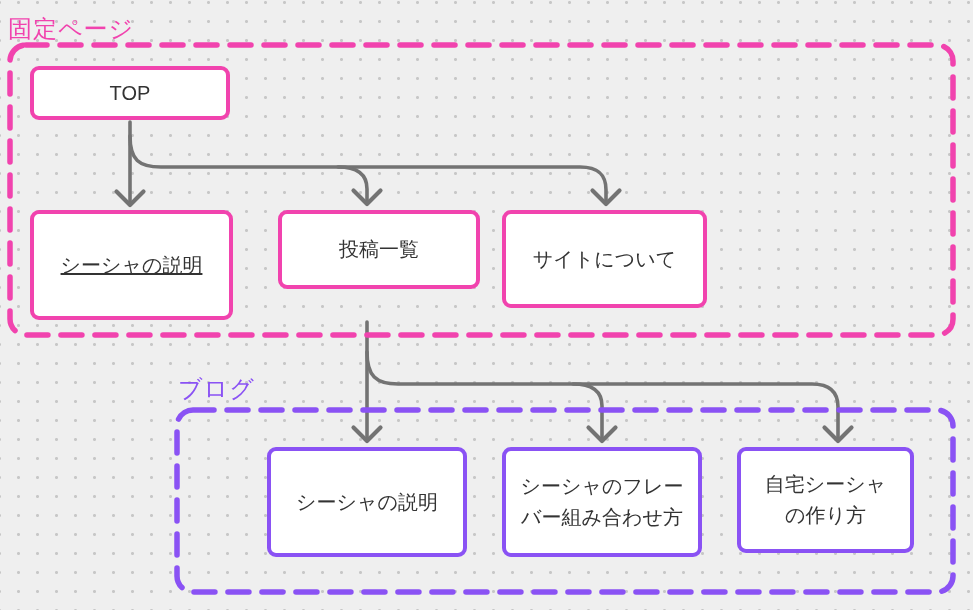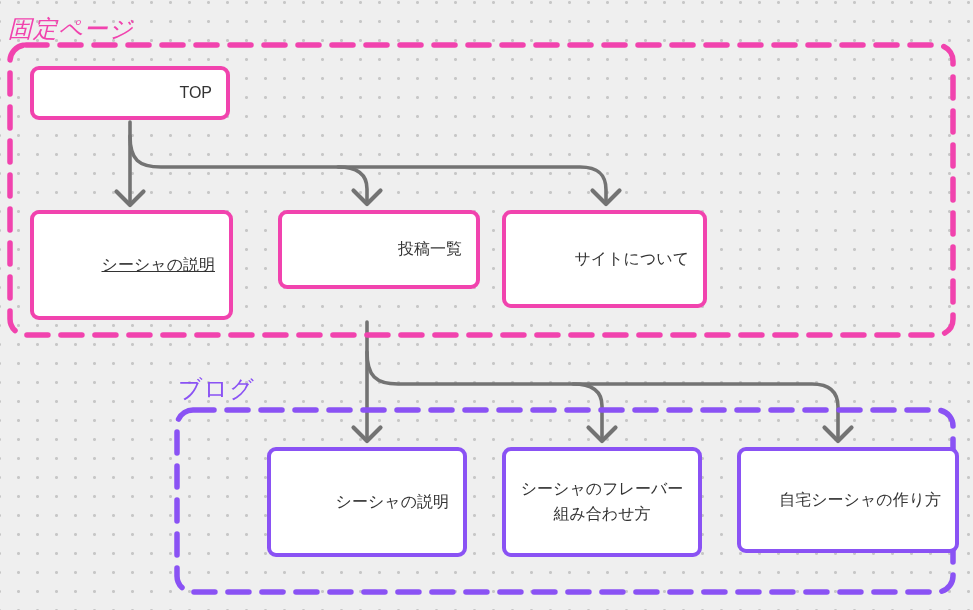--- a/index.html
+++ b/index.html
@@ -18,44 +18,44 @@
   }
   svg.layer{position:absolute;left:0;top:0;width:973px;height:610px;}
   .section-label{
     position:absolute;
     font-size:24px;
     font-weight:400;
     letter-spacing:1px;
     white-space:nowrap;
     user-select:none;
   }
-  .label-pink{color:#F143AE;font-style:italic;}
+  .label-pink{color:#F143AE;}
   .label-purple{color:#8A52F4;}
   .node{
     position:absolute;
     background:#ffffff;
     border-radius:9px;
-    display:flex;align-items:center;justify-content:flex-end;
+    display:flex;align-items:center;justify-content:center;
     text-align:center;
     color:#333333;
-    font-size:16px;
+    font-size:20px;
     line-height:1.55;
     padding:4px 14px;
     box-sizing:border-box;
   }
   .node-pink{border:4px solid #F143AE;}
   .node-purple{border:4px solid #8A52F4;}
   
   #node-top{left:30px;top:66px;width:200px;height:54px;}
   #node-shisha-desc{left:30px;top:210px;width:203px;height:110px;text-decoration:underline;}
   #node-post-list{left:278px;top:210px;width:202px;height:79px;}
   #node-about-site{left:502px;top:210px;width:205px;height:98px;}
   #node-shop-intro{left:267px;top:447px;width:200px;height:110px;}
   #node-flavor-mix{left:502px;top:447px;width:200px;height:110px;}
-  #node-home-shisha{left:737px;top:447px;width:222px;height:106px;}
+  #node-home-shisha{left:737px;top:447px;width:177px;height:106px;}
   #label-fixed-pages{left:8px;top:13px;}
   #label-blog{left:178px;top:373px;}
 </style>
 </head>
 <body>
 
 <div id="canvas">
 
   <svg class="layer" viewBox="0 0 973 610" fill="none">
     <g stroke-width="3.6" stroke-linecap="round" stroke-linejoin="round" stroke="#737373">

